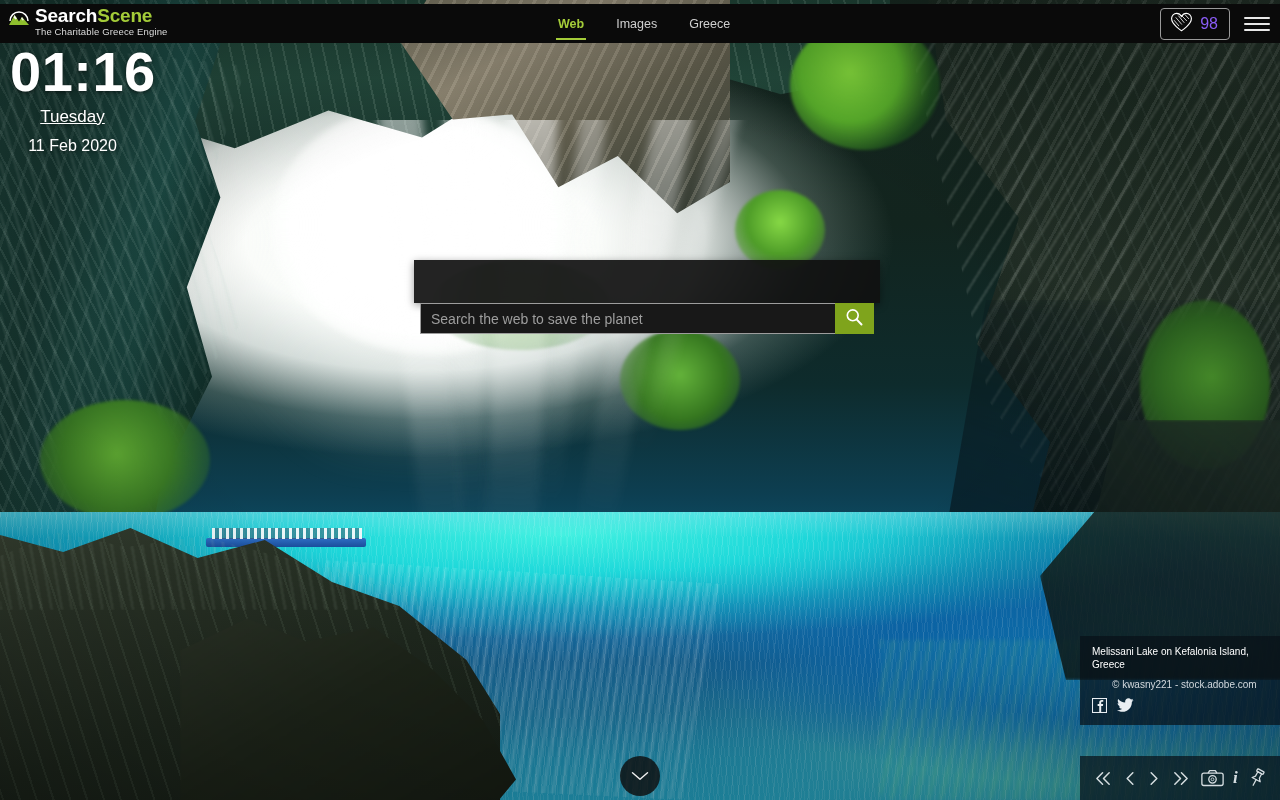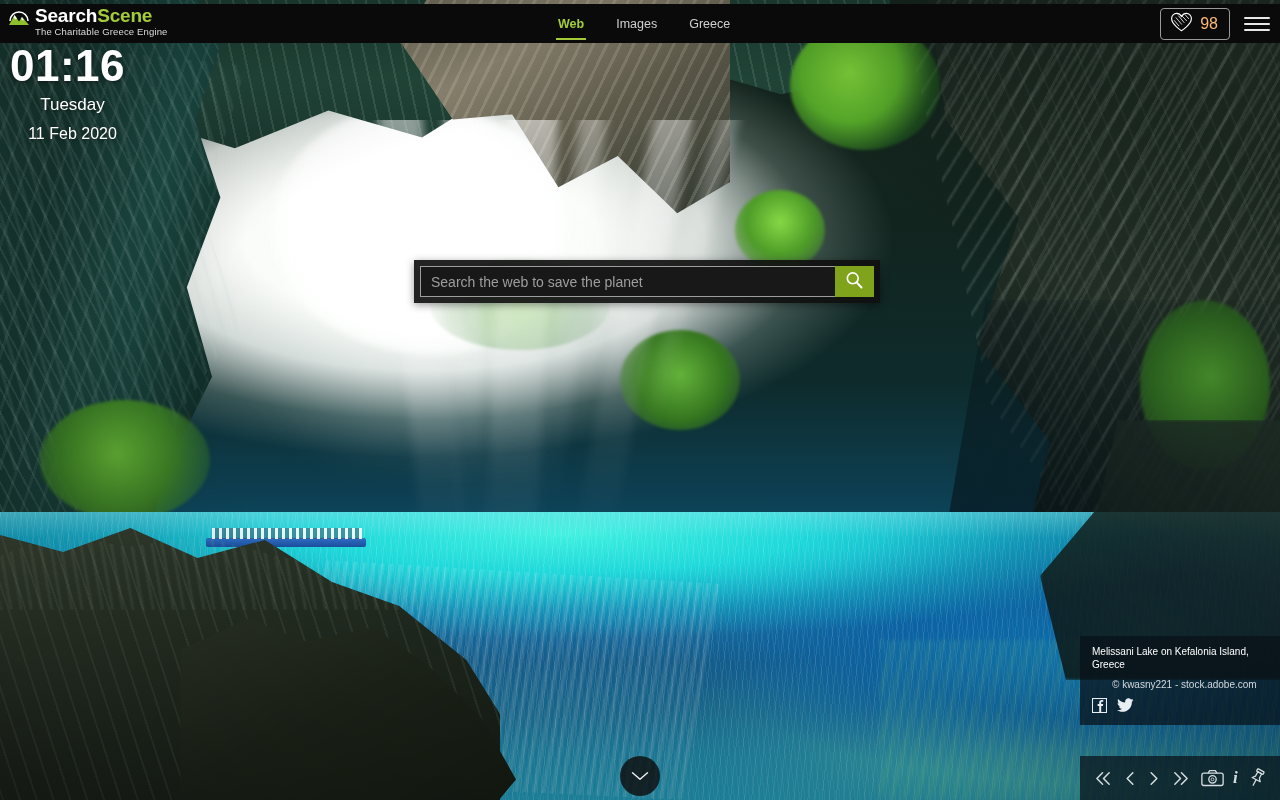--- a/index.html
+++ b/index.html
@@ -226,38 +226,38 @@
   .nav-item.active::after {
     content: ""; position: absolute; left: 0; right: 0; bottom: 3px; height: 2px; background: #a4cc39;
   }
 
   .header-right { position: absolute; right: 10px; top: 0; height: 39px; display: flex; align-items: center; gap: 14px; }
   .donate-pill {
     display: flex; align-items: center; gap: 7px;
     border: 1px solid #9a9a9a; border-radius: 4px;
     padding: 3px 11px 3px 9px; cursor: pointer;
   }
-  .donate-count { color: #fdba74; font-size: 16px; text-align: center; }
+  .donate-count { color: #8b5cf6; font-size: 16px; text-align: center; }
   .hamburger { width: 26px; display: flex; flex-direction: column; gap: 4px; cursor: pointer; padding: 4px 0; }
   .hamburger span { display: block; height: 2px; background: #e8e8e8; border-radius: 1px; }
 
   
   .clock { position: absolute; left: 10px; top: 44px; z-index: 40; color: #fff;
            text-shadow: 0 1px 4px rgba(0,0,0,0.55); }
-  .clock-time { font-size: 44px; font-weight: bold; line-height: 1; letter-spacing: 0.5px; }
-  .clock-day { font-size: 17px; text-align: center; margin-top: 7px; width: 125px; }
+  .clock-time { font-size: 56px; font-weight: bold; line-height: 1; letter-spacing: 0.5px; }
+  .clock-day { font-size: 17px; text-align: center; margin-top: 7px; width: 125px; text-decoration: underline; }
   .clock-date { font-size: 16px; text-align: center; margin-top: 10px; width: 125px; }
 
   
   .search-wrap {
     position: absolute; left: 414px; top: 260px; width: 466px; height: 43px;
     background: rgba(16,16,16,0.92); padding: 6px; z-index: 40;
     box-shadow: 0 2px 8px rgba(0,0,0,0.4);
   }
-  .search-row { display: flex; height: 26px; }
+  .search-row { display: flex; height: 26px; margin-top: 37px; }
   .search-input {
     flex: 1; height: 31px; background: #181818; border: 1px solid #9d9d9d; border-right: none;
     color: #cfcfcf; font-size: 14px; padding: 0 10px;
     font-family: "Liberation Sans", sans-serif; outline: none;
   }
   .search-input::placeholder { color: #9e9e9e; }
   .search-btn {
     width: 39px; height: 31px; background: #7fa41c; border: none; cursor: pointer;
     display: flex; align-items: center; justify-content: center;
   }

